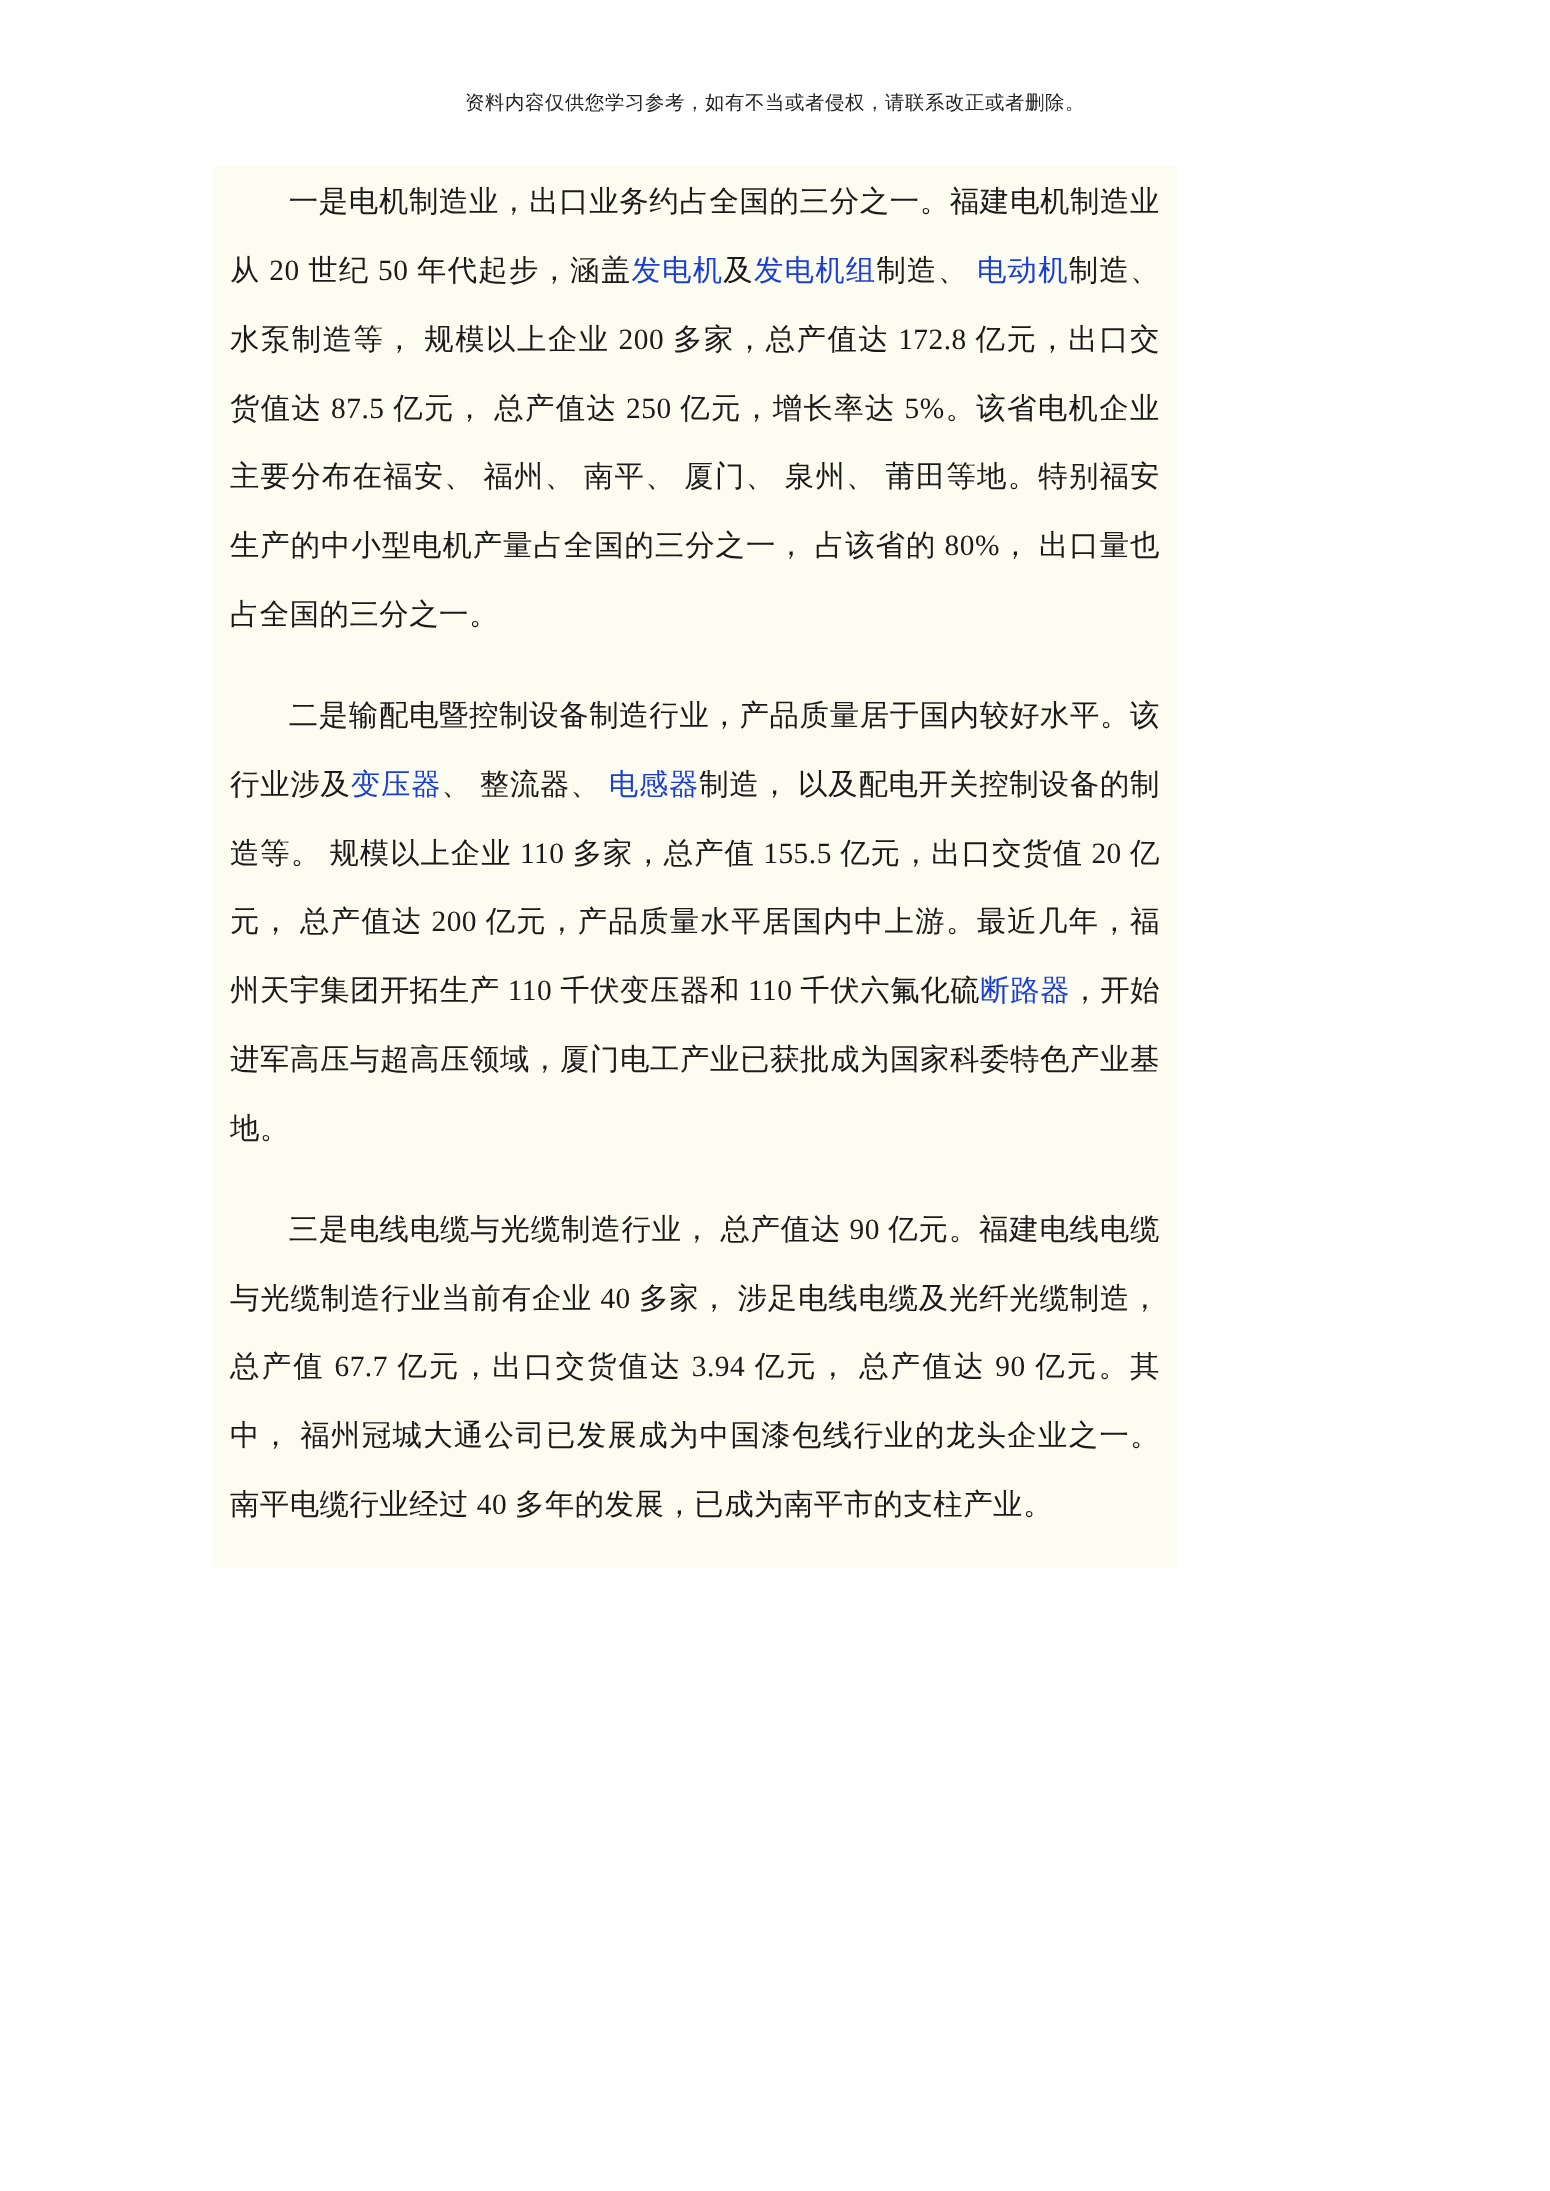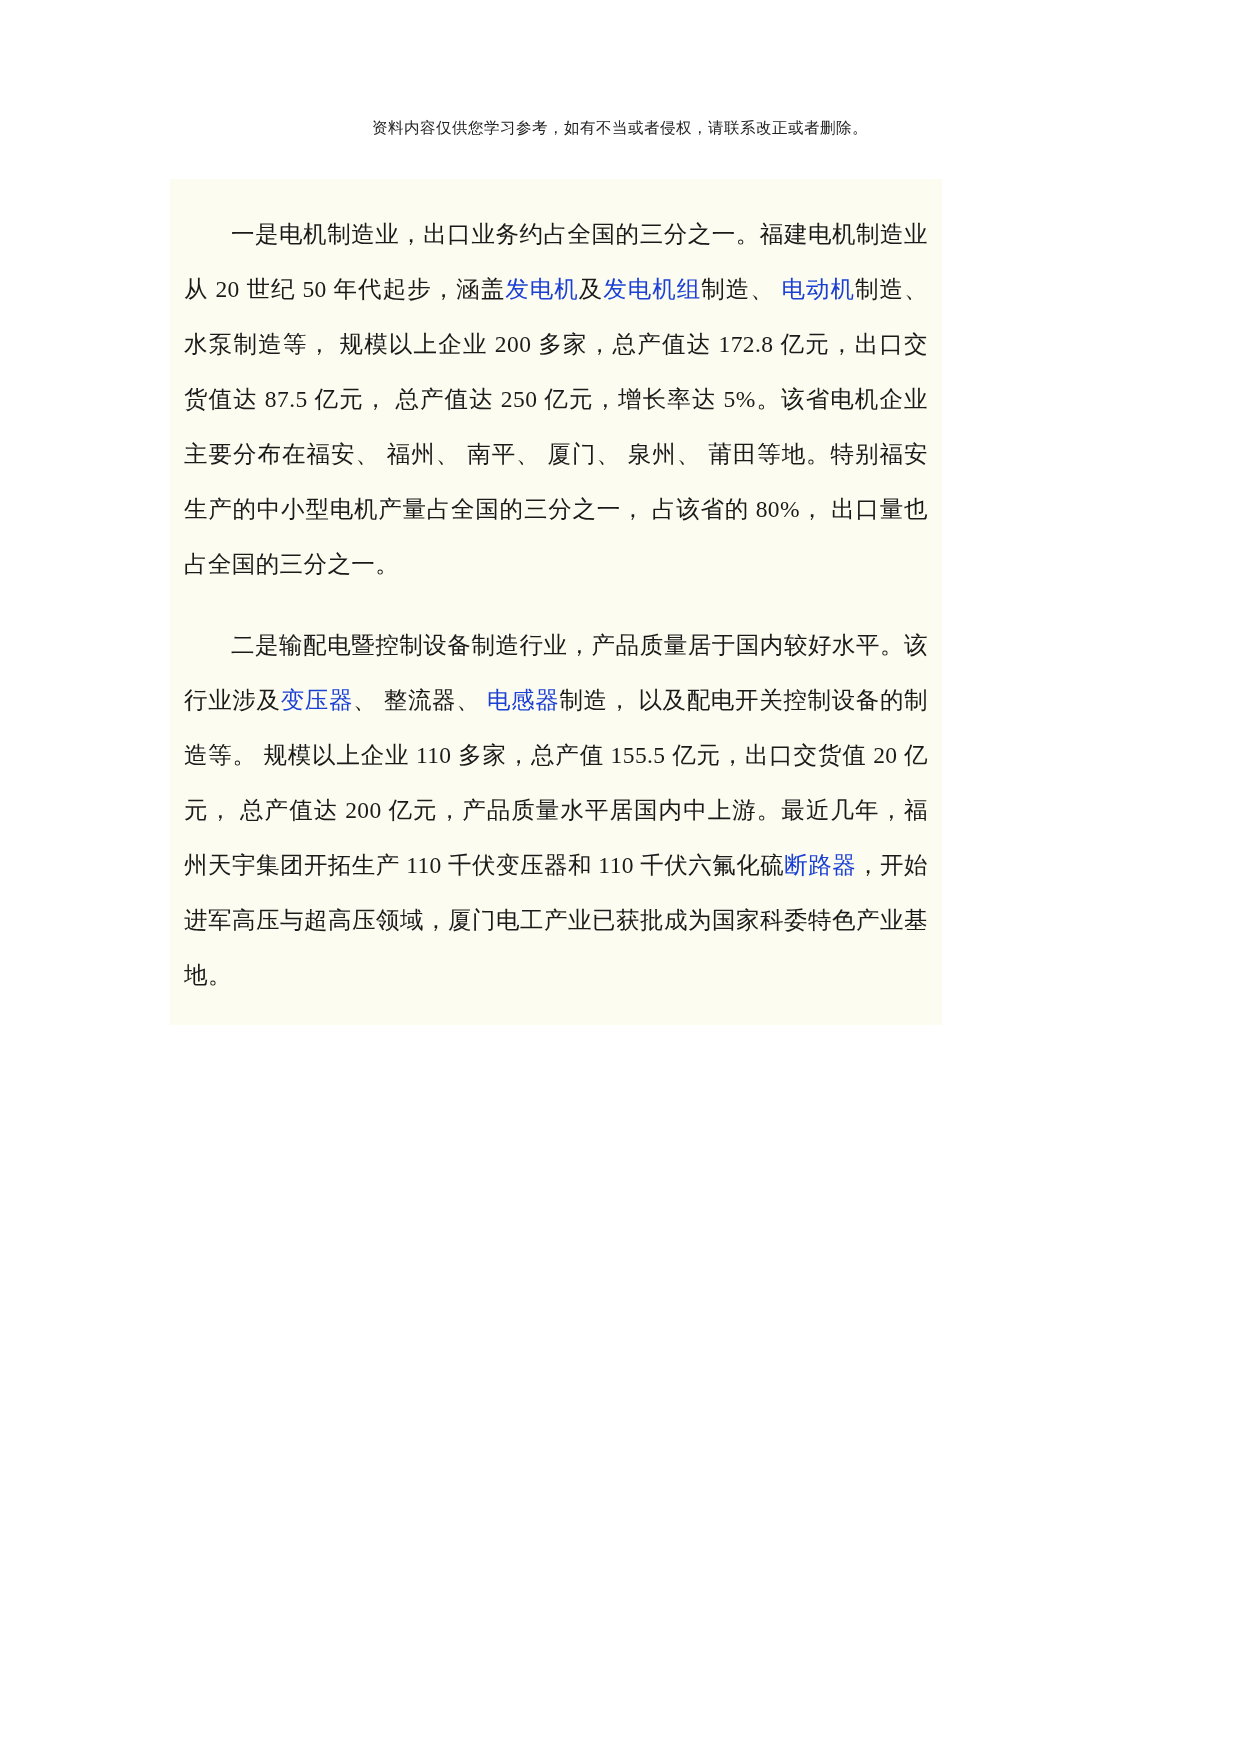--- a/index.html
+++ b/index.html
@@ -12,40 +12,39 @@
     height: 1753px;
     font-family: "Liberation Serif", serif;
     position: relative;
     overflow: hidden;
   }
   .page {
     width: 1240px;
     height: 1613px;
     position: relative;
     box-sizing: border-box;
-    margin-top: 46px;
   }
   .header-note {
     position: absolute;
     top: 72px;
     left: 0;
     width: 1240px;
     text-align: center;
     font-family: "Liberation Sans", sans-serif;
     font-size: 15.5px;
     color: #222222;
     letter-spacing: 0.5px;
   }
   .content-block {
     position: absolute;
     top: 133px;
     left: 170px;
     width: 772px;
     background: #fdfcf0;
-    padding: 28px 14px 22px 14px;
+    padding: 2px 14px 22px 14px;
     box-sizing: border-box;
   }
   p.para {
     margin: 0 0 26px 0;
     font-size: 23.5px;
     line-height: 55px;
     color: #1a1a1a;
     text-align: justify;
     text-indent: 2em;
     font-family: "Liberation Serif", serif;
@@ -61,15 +60,16 @@
 </head>
 <body>
 
 <div class="page">
 
   <div class="header-note">资料内容仅供您学习参考，如有不当或者侵权，请联系改正或者删除。</div>
 
   <div class="content-block">
     <p class="para" id="p1"><span>一是电机制造业，出口业务约占全国的三分之一。福建电机制造业从 20 世纪 50 年代起步，涵盖</span><span class="lnk">发电机</span><span>及</span><span class="lnk">发电机组</span><span>制造、 </span><span class="lnk">电动机</span><span>制造、 水泵制造等， 规模以上企业 200 多家，总产值达 172.8 亿元，出口交货值达 87.5 亿元， 总产值达 250 亿元，增长率达 5%。该省电机企业主要分布在福安、 福州、 南平、 厦门、 泉州、 莆田等地。特别福安生产的中小型电机产量占全国的三分之一， 占该省的 80%， 出口量也占全国的三分之一。</span></p>
     <p class="para" id="p2"><span>二是输配电暨控制设备制造行业，产品质量居于国内较好水平。该行业涉及</span><span class="lnk">变压器</span><span>、 整流器、 </span><span class="lnk">电感器</span><span>制造， 以及配电开关控制设备的制造等。 规模以上企业 110 多家，总产值 155.5 亿元，出口交货值 20 亿元， 总产值达 200 亿元，产品质量水平居国内中上游。最近几年，福州天宇集团开拓生产 110 千伏变压器和 110 千伏六氟化硫</span><span class="lnk">断路器</span><span>，开始进军高压与超高压领域，厦门电工产业已获批成为国家科委特色产业基地。</span></p>
+    <p class="para" id="p3"><span>三是电线电缆与光缆制造行业， 总产值达 90 亿元。福建电线电缆与光缆制造行业当前有企业 40 多家， 涉足电线电缆及光纤光缆制造， 总产值 67.7 亿元，出口交货值达 3.94 亿元， 总产值达 90 亿元。其中， 福州冠城大通公司已发展成为中国漆包线行业的龙头企业之一。南平电缆行业经过 40 多年的发展，已成为南平市的支柱产业。</span></p>
   </div>
 
 </div>
 
 </body></html>

